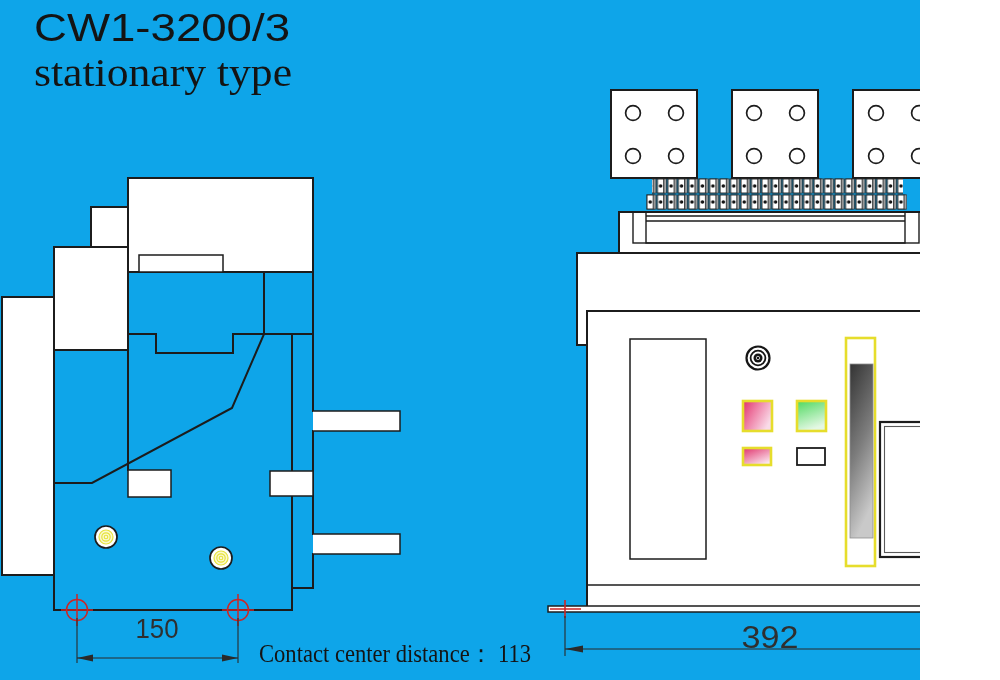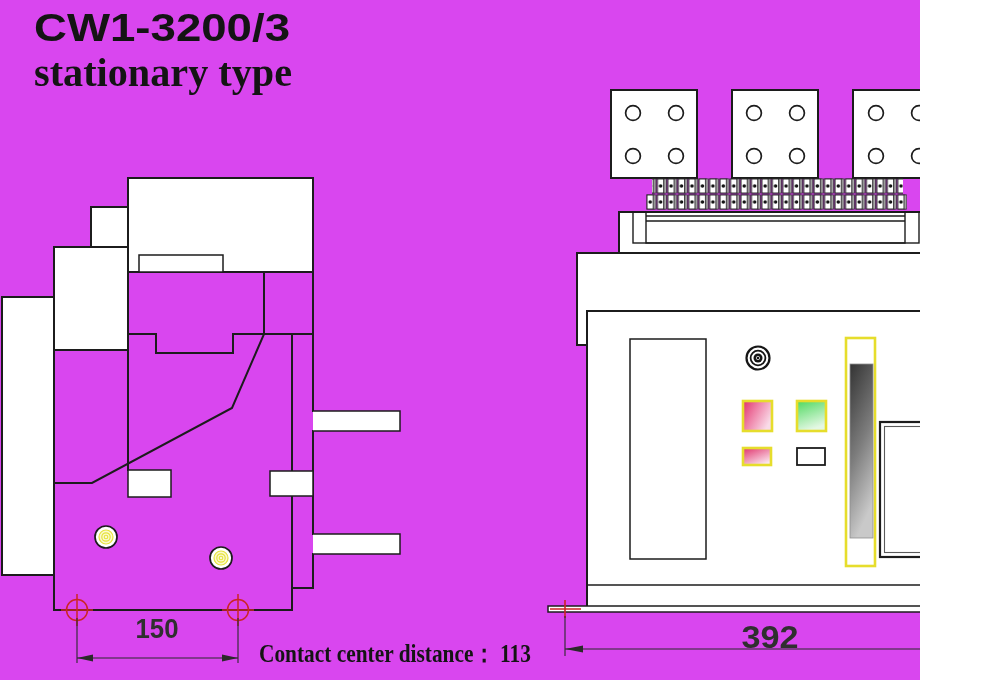--- a/index.html
+++ b/index.html
@@ -1,17 +1,17 @@
 <!DOCTYPE html>
 <html><head>
 <meta charset="utf-8">
 <style>
   html,body{margin:0;padding:0;background:#ffffff;}
-  .stage{position:relative;width:920px;height:680px;background:#d946ef;overflow:hidden;
-         font-family:"Liberation Sans",sans-serif;font-weight:bold;}
+  .stage{position:relative;width:920px;height:680px;background:#0ea5e9;overflow:hidden;
+         font-family:"Liberation Sans",sans-serif;}
   svg{position:absolute;left:0;top:0;}
   .ln{stroke:#1c1c1c;fill:none;stroke-width:2;stroke-linecap:square;}
   .lnthin{stroke:#1c1c1c;fill:none;stroke-width:1.4;}
   .wfill{fill:#ffffff;stroke:#1c1c1c;stroke-width:2;}
   .wfillthin{fill:#ffffff;stroke:#1c1c1c;stroke-width:1.5;}
   .hole{fill:#ffffff;stroke:#1c1c1c;stroke-width:1.7;}
   .dimline{stroke:#2a2a2a;stroke-width:1.1;fill:none;}
   .dimarrow{fill:#2a2a2a;stroke:none;}
   .dimtext{fill:#2f2f2f;font-family:"Liberation Sans",sans-serif;}
   .titlesans{fill:#141414;font-family:"Liberation Sans",sans-serif;}

